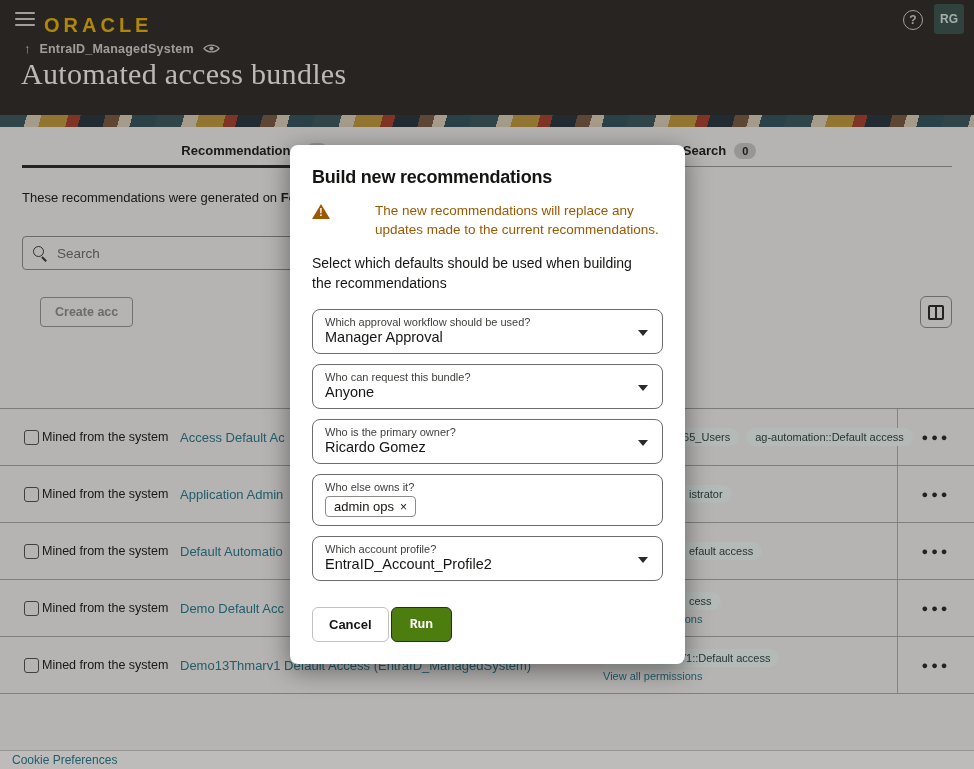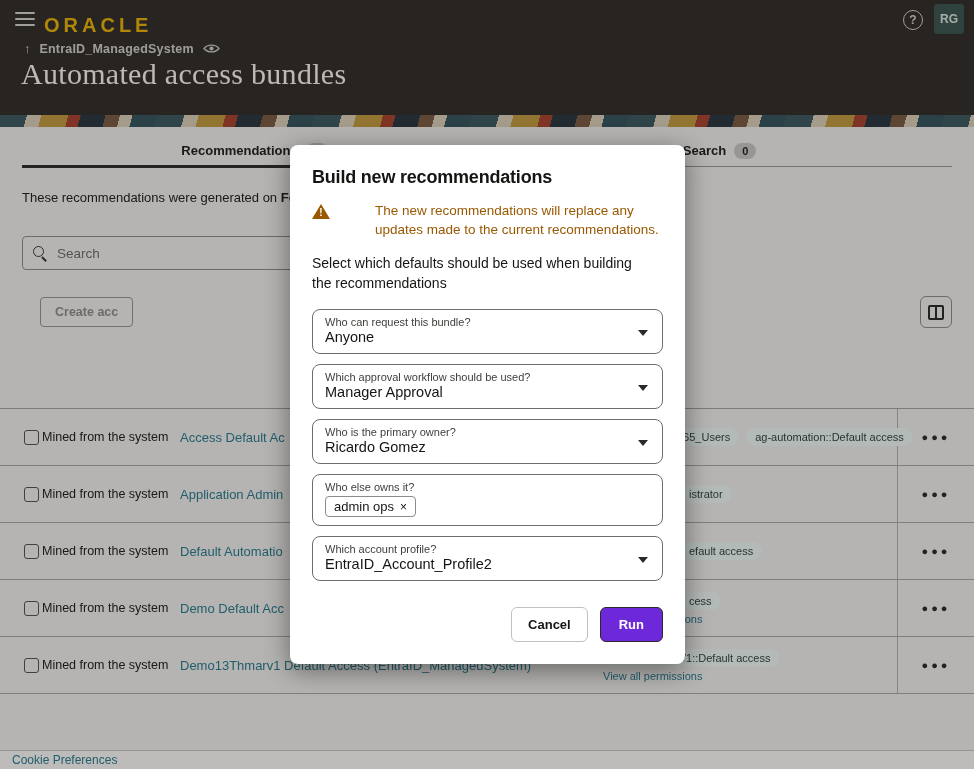--- a/index.html
+++ b/index.html
@@ -89,23 +89,23 @@
   .warn-icon .bang { position:absolute; left:0; top:4px; width:18px; text-align:center; color:#fff; font-size:10px; font-weight:bold; }
   .warn-text { font-size:13.5px; color:#9a5800; line-height:1.4;margin-left:33px; }
   .modal-desc { font-size:14px; color:#161513; line-height:1.45; margin-bottom:16px; width:92%; }
   .fields { display:flex; flex-direction:column; gap:10px; }
   .field { position:relative; border:1px solid #6f6d6a; border-radius:8px; padding:6px 30px 8px 12px; cursor:pointer; background:#fff; }
   .field .flabel { display:block; font-size:11px; color:#403e3b; margin-bottom:1px; }
   .field .fvalue { display:block; font-size:14.5px; color:#161513; }
   .field .caret { position:absolute; right:14px; top:50%; margin-top:-2px; width:0; height:0; border-left:5px solid transparent; border-right:5px solid transparent; border-top:6px solid #2b2a28; }
   .chip { display:inline-flex; align-items:center; gap:6px; border:1px solid #8e8c89; border-radius:4px; padding:2px 8px; font-size:13px; color:#161513; margin-top:2px; }
   .chip .x { cursor:pointer; font-size:12px; color:#161513; }
-  .btnrow { display:flex; justify-content:flex-end; gap:12px; margin-top:26px; }
+  .btnrow { display:flex; justify-content:flex-start; gap:2px; margin-top:26px; }
   .cancel-btn { padding:9px 16px; background:#fff; border:1px solid #c3c1be; border-radius:6px; font-size:13px; font-weight:bold; color:#161513; cursor:pointer; font-family:inherit; }
-  .run-btn { padding:9px 18px; background:#6d28d9; border:1px solid #2c2926; border-radius:6px; font-size:13px; font-weight:bold; color:#fff; cursor:pointer; font-family:Liberation Sans, sans-serif; }
+  .run-btn { padding:9px 18px; background:#4d7c0f; border:1px solid #2c2926; border-radius:6px; font-size:13px; font-weight:bold; color:#fff; cursor:pointer; font-family:Liberation Mono, monospace; }
 </style>
 </head>
 <body>
 
 <div class="page">
 
   <div class="appheader">
     <div class="hamburger">
         <span></span>
         <span></span>
@@ -292,27 +292,27 @@
       <span class="warn-icon">
           <span class="tri"></span>
           <span class="bang">!</span>
         </span>
       <span class="warn-text">The new recommendations will replace any updates made to the current recommendations.</span>
     </div>
     <div class="modal-desc">Select which defaults should be used when building the recommendations</div>
 
     <div class="fields">
       <div class="field">
+        <span class="flabel">Which approval workflow should be used?</span>
+        <span class="fvalue">Manager Approval</span>
+        <span class="caret"></span>
+      </div>
+      <div class="field">
         <span class="flabel">Who can request this bundle?</span>
         <span class="fvalue">Anyone</span>
-        <span class="caret"></span>
-      </div>
-      <div class="field">
-        <span class="flabel">Which approval workflow should be used?</span>
-        <span class="fvalue">Manager Approval</span>
         <span class="caret"></span>
       </div>
       <div class="field">
         <span class="flabel">Who is the primary owner?</span>
         <span class="fvalue">Ricardo Gomez</span>
         <span class="caret"></span>
       </div>
       <div class="field">
         <span class="flabel">Who else owns it?</span>
         <span class="chip">

